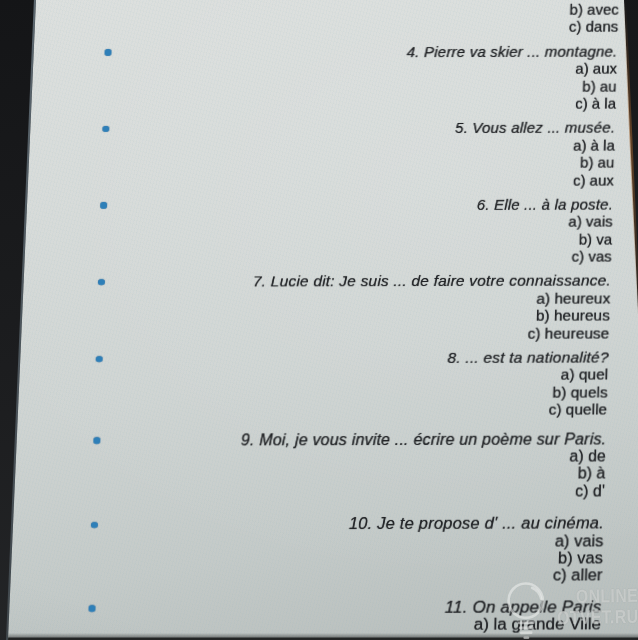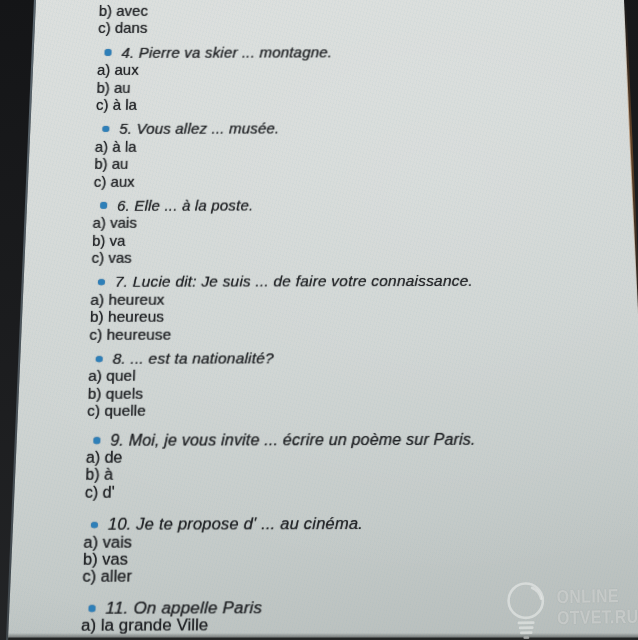--- a/index.html
+++ b/index.html
@@ -10,20 +10,21 @@
   }
   .photo { position: relative; width: 638px; height: 640px; overflow: hidden; }
 
   
   .screen {
     position: absolute; inset: 0;
     clip-path: polygon(36px 0, 624px 0, 638px 310px, 638px 640px, 8px 640px);
     background:
       radial-gradient(900px 700px at 68% 28%, rgba(255,255,255,0.10), rgba(0,0,0,0) 60%),
       linear-gradient(168deg, #dcdfdd 0%, #d6dad8 30%, #cfd4d2 55%, #c4cac8 78%, #b6bcba 100%);
+    text-align: right;
   }
   .texture {
     position: absolute; inset: 0; pointer-events: none;
     background:
       repeating-linear-gradient(105deg, rgba(130,170,205,0.055) 0 1px, rgba(0,0,0,0) 1px 3px),
       repeating-linear-gradient(15deg, rgba(160,190,165,0.045) 0 1px, rgba(0,0,0,0) 1px 4px);
   }
   .vignette {
     position: absolute; inset: 0; pointer-events: none;
     background: radial-gradient(1200px 820px at 62% 32%, rgba(0,0,0,0) 55%, rgba(66,82,92,0.16) 95%);

